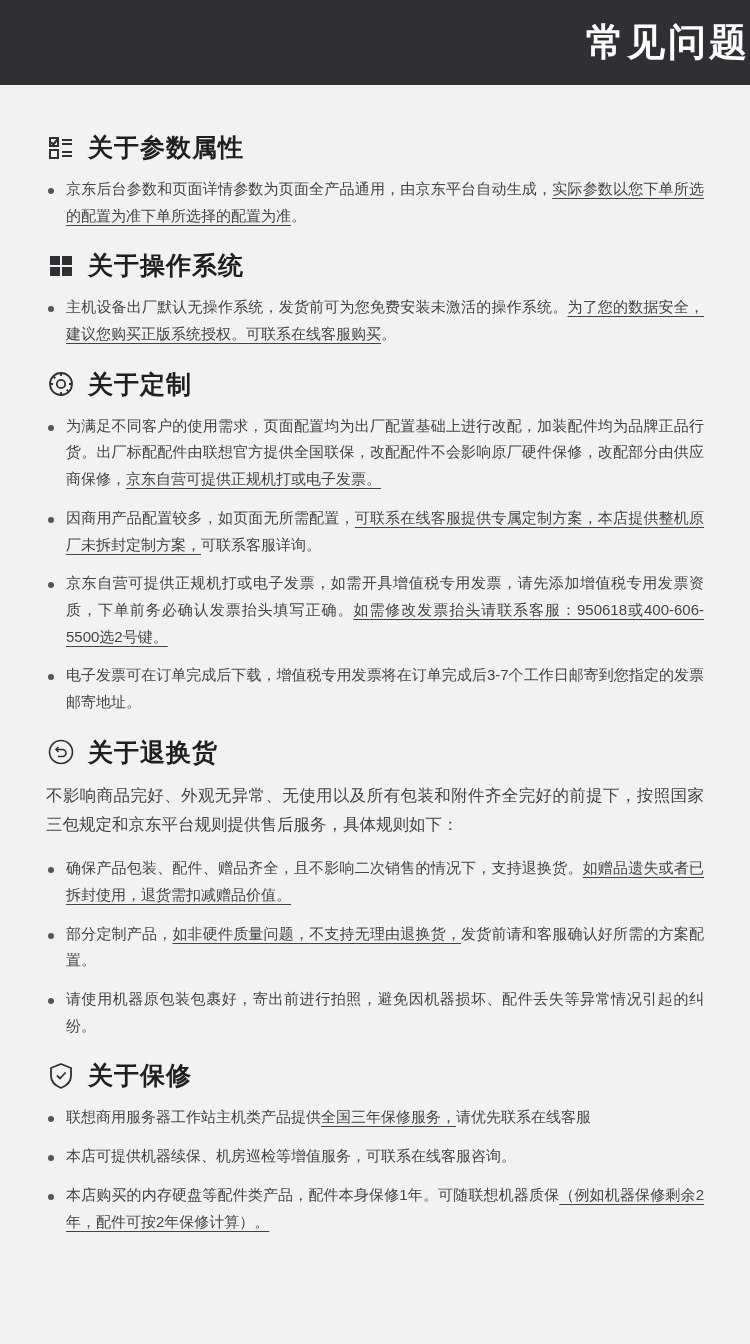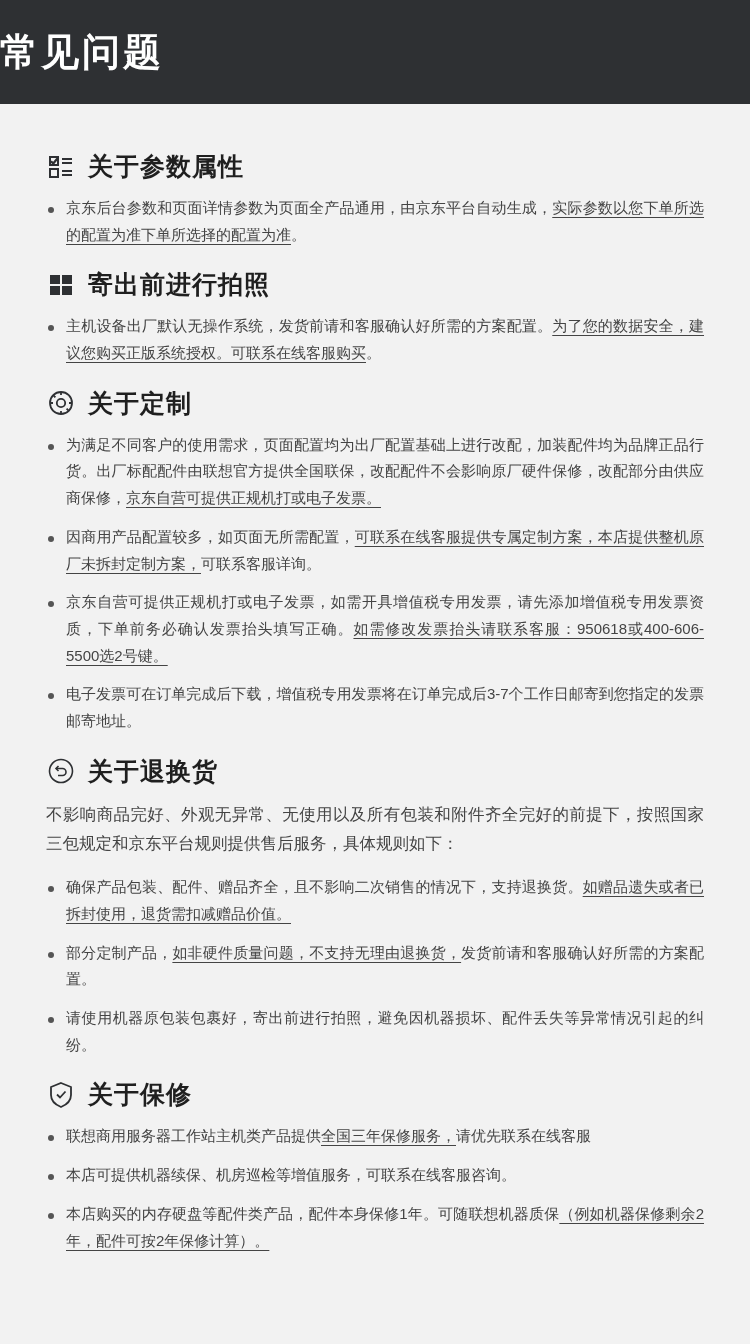--- a/index.html
+++ b/index.html
@@ -14,25 +14,25 @@
     color: #333333;
     overflow: hidden;
   }
   .page {
     width: 750px;
     height: 1344px;
     position: relative;
     background: #f2f2f2;
   }
   .header {
-    height: 104px;
+    height: 85px;
     background: #2e3033;
     display: flex;
     align-items: center;
-    justify-content: flex-start;
+    justify-content: flex-end;
   }
   .header-title {
     color: #ffffff;
     font-size: 38px;
     font-weight: bold;
     letter-spacing: 3px;
   }
   .content {
     padding: 26px 46px 0 46px;
   }
@@ -130,24 +130,24 @@
     <div class="section">
       <div class="section-head">
         <span class="sec-icon">
           <svg width="26" height="26" viewBox="0 0 26 26">
             <rect x="2" y="3" width="10" height="9" fill="#2e3033"></rect>
             <rect x="14" y="3" width="10" height="9" fill="#2e3033"></rect>
             <rect x="2" y="14" width="10" height="9" fill="#2e3033"></rect>
             <rect x="14" y="14" width="10" height="9" fill="#2e3033"></rect>
           </svg>
         </span>
-        <span class="section-title">寄出前进行拍照</span>
-      </div>
-      <ul class="bullets">
-        <li><span>主机设备出厂默认无操作系统，发货前请和客服确认好所需的方案配置。</span><span class="u">为了您的数据安全，建议您购买正版系统授权。可联系在线客服购买</span><span>。</span></li>
+        <span class="section-title">关于操作系统</span>
+      </div>
+      <ul class="bullets">
+        <li><span>主机设备出厂默认无操作系统，发货前可为您免费安装未激活的操作系统。</span><span class="u">为了您的数据安全，建议您购买正版系统授权。可联系在线客服购买</span><span>。</span></li>
       </ul>
     </div>
 
     <div class="section">
       <div class="section-head">
         <span class="sec-icon">
           <svg width="28" height="28" viewBox="0 0 28 28" fill="none" stroke="#2e3033" stroke-width="1.8">
             <circle cx="14" cy="14" r="11"></circle>
             <circle cx="14" cy="14" r="4.2"></circle>
             <path d="M14 3 v3 M14 22 v3 M3 14 h3 M22 14 h3 M6.2 6.2 l2.2 2.2 M19.6 19.6 l2.2 2.2"></path>

